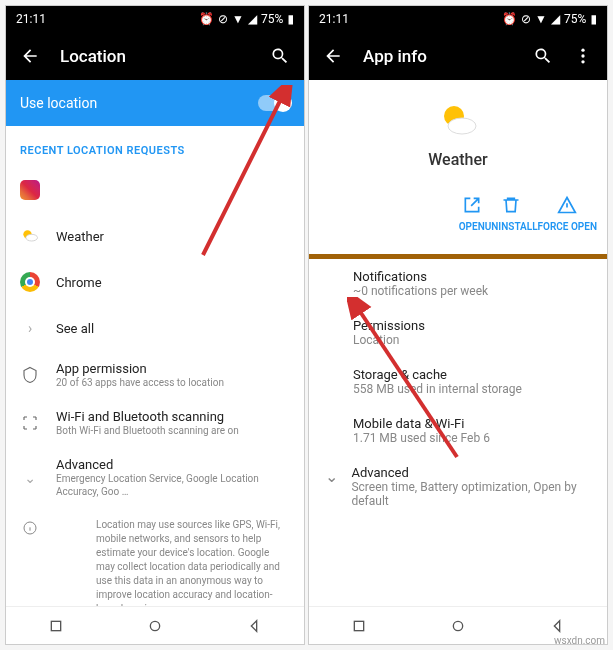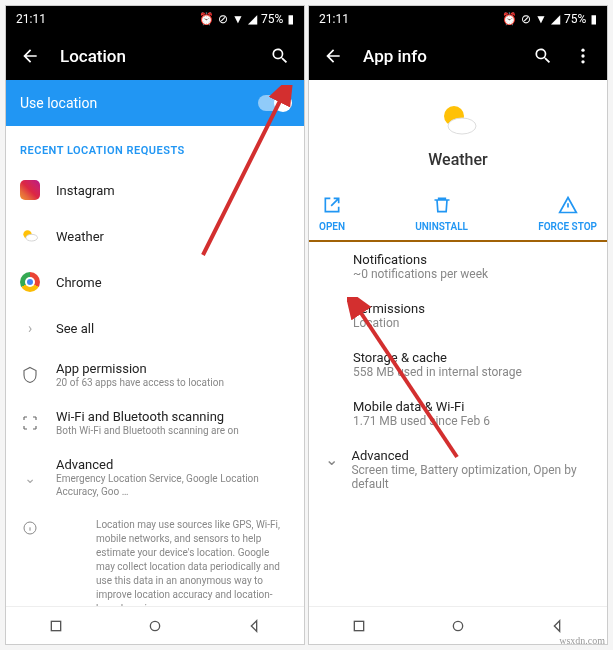--- a/index.html
+++ b/index.html
@@ -24,32 +24,32 @@
   .list-sub { font-size: 10px; color: #888; line-height: 1.3; }
   .chev { color: #aaa; font-size: 14px; }
   .desc-block { display: flex; padding: 10px 14px; gap: 16px; }
   .desc-text { font-size: 10px; color: #888; line-height: 1.4; margin-left: 40px; }
   .nav-bar { position: absolute; bottom: 0; left: 0; right: 0; height: 38px; background: #fff; display: flex; align-items: center; justify-content: space-around; border-top: 1px solid #eee; }
   .nav-btn { width: 22px; height: 22px; display: flex; align-items: center; justify-content: center; color: #555; }
   
   .app-hero { text-align: center; padding: 20px 0 10px; }
   .app-hero-icon { width: 40px; height: 40px; margin: 0 auto 10px; }
   .app-hero-name { font-size: 16px; font-weight: 500; color: #333; }
-  .action-row { display: flex; justify-content: space-between; padding: 16px 10px 8px; border-bottom: 2px solid #a16207; }
+  .action-row { display: flex; justify-content: flex-end; padding: 16px 10px 22px; border-bottom: 5px solid #a16207; }
   .action-btn { text-align: center; color: #2196f3; font-size: 10px; font-weight: 600; }
   .action-btn .ico { width: 20px; height: 20px; margin: 0 auto 6px; }
   .setting-row { padding: 10px 16px 10px 44px; }
   .setting-label { font-size: 13px; color: #222; }
   .setting-sub { font-size: 12px; color: #888; }
   .adv-row { display: flex; align-items: flex-start; padding: 10px 16px; gap: 12px; }
   .adv-chev { color: #888; width: 16px; padding-top: 2px; }
   .arrow { position: absolute; pointer-events: none; }
   .arrow-left { left: 193px; top: 85px; }
   .arrow-right { left: 347px; top: 297px; }
-  .watermark { position: absolute; right: 8px; bottom: 4px; font-size: 10px; color: #999; font-family: Liberation Serif, serif; }
+  .watermark { position: absolute; right: 8px; bottom: 4px; font-size: 10px; color: #999; }
   .insta { background: linear-gradient(45deg,#f09433,#e6683c,#dc2743,#cc2366,#bc1888); border-radius: 5px; }
   .chrome { border-radius: 50%; background: conic-gradient(#ea4335 0 120deg,#fbbc05 120deg 240deg,#34a853 240deg 360deg); position: relative; }
   .chrome::after { content:''; position:absolute; inset:5px; background:#fff; border-radius:50%; }
   .chrome::before { content:''; position:absolute; inset:7px; background:#4285f4; border-radius:50%; z-index:1; }
 </style>
 </head>
 <body>
 
 <div class="phone phone-left">
   <div class="status-bar">
@@ -76,23 +76,20 @@
         </svg>
     </div>
   </div>
   <div class="toggle-row">
     <span>Use location</span>
     <div class="switch"></div>
   </div>
   <div class="sect-header">RECENT LOCATION REQUESTS</div>
   <div class="list-item">
     <div class="list-icon insta"></div>
-    <div class="list-text">
-        <div class="list-label">Instagram</div>
-      </div>
   </div>
   <div class="list-item">
     <div class="list-icon">
         <svg viewBox="0 0 24 24" width="20" height="20">
           <circle cx="9" cy="10" r="5" fill="#ffc107"></circle>
           <ellipse cx="14" cy="14" rx="7" ry="4" fill="#fff" stroke="#ccc"></ellipse>
         </svg>
       </div>
     <div class="list-text">
         <div class="list-label">Weather</div>
@@ -220,21 +217,21 @@
     <div class="action-btn">
       <div class="ico"><svg viewBox="0 0 24 24" width="20" height="20" fill="none" stroke="#2196f3" stroke-width="2">
             <path d="M3 6h18M8 6V4h8v2M6 6l1 14h10l1-14"></path>
           </svg></div>
       <div>UNINSTALL</div>
     </div>
     <div class="action-btn">
       <div class="ico"><svg viewBox="0 0 24 24" width="20" height="20" fill="none" stroke="#2196f3" stroke-width="2">
             <path d="M12 3l10 18H2L12 3zM12 10v5M12 18h.01"></path>
           </svg></div>
-      <div>FORCE STOP</div>
+      <div>FORCE OPEN</div>
     </div>
   </div>
   <div class="setting-row">
     <div class="setting-label">Notifications</div>
     <div class="setting-sub">~0 notifications per week</div>
   </div>
   <div class="setting-row">
     <div class="setting-label">Permissions</div>
     <div class="setting-sub">Location</div>
   </div>

